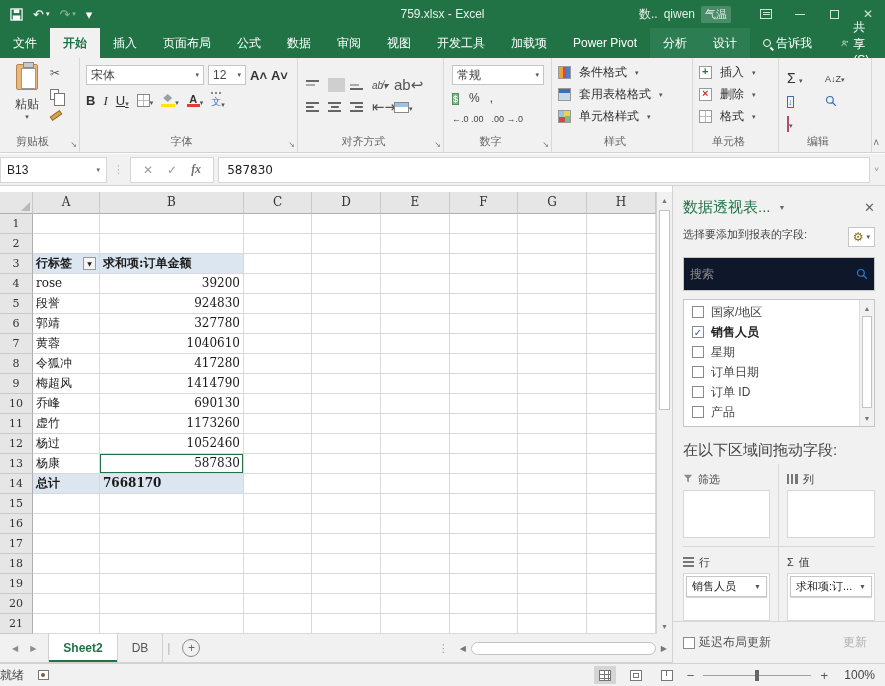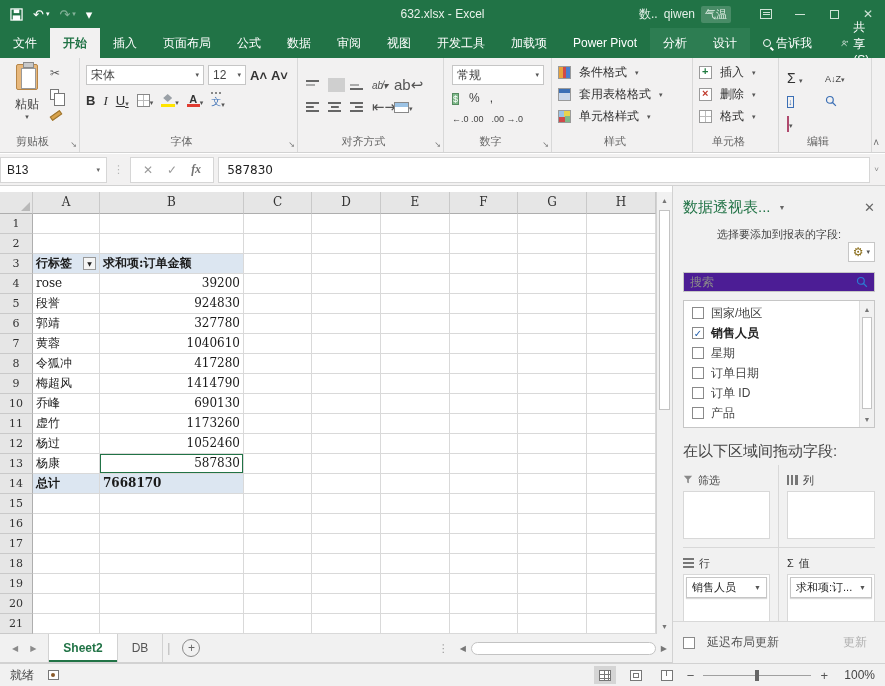--- a/index.html
+++ b/index.html
@@ -155,46 +155,46 @@
   .sheet-tab.active { background:#fff; color:#217346; font-weight:bold; box-shadow:inset 0 -2px 0 #217346; }
   .tab-sep { display:flex; align-items:center; color:#b5b5b5; padding:0 4px; }
   .add-sheet { width:18px; height:18px; border:1px solid #8b8b8b; border-radius:50%; color:#666; display:flex; align-items:center; justify-content:center; font-size:12px; align-self:center; margin-left:8px; }
   .hs-grip { margin-left:auto; display:flex; align-items:center; color:#9b9b9b; font-size:11px; padding:0 6px; }
   .hscroll { display:flex; align-items:center; }
   .hs-btn { color:#777; font-size:8px; padding:0 5px; }
   .hs-track { width:185px; height:13px; background:#fff; border:1px solid #c3c3c3; border-radius:7px; }
 
   
   #statusbar { left:0; top:663px; width:885px; height:23px; background:#f1f1f1; border-top:1px solid #d2d2d2; display:flex; align-items:center; font-size:12px; color:#444; }
-  #status-ready { padding-left:10px; }
+  #status-ready { }
   .macro-icon { width:11px; height:10px; border:1px solid #777; margin-left:14px; position:relative; background:#fff; }
   .macro-icon::after { content:""; position:absolute; left:2px; top:2px; width:4px; height:4px; border-radius:50%; background:#8a5a2a; }
   .sb-right { margin-left:auto; display:flex; align-items:center; gap:9px; padding-right:10px; }
   .view-btn { width:22px; height:18px; display:flex; align-items:center; justify-content:center; }
   .view-btn.on { background:#d5d5d5; }
   .vb-normal { width:12px; height:11px; background:linear-gradient(#777,#777) 0 3px/100% 1px no-repeat,linear-gradient(#777,#777) 0 7px/100% 1px no-repeat,linear-gradient(#777,#777) 4px 0/1px 100% no-repeat,linear-gradient(#777,#777) 8px 0/1px 100% no-repeat,#fff; border:1px solid #777; }
   .vb-layout { width:12px; height:11px; border:1px solid #777; background:#fff; position:relative; }
   .vb-layout::after { content:""; position:absolute; left:2px; top:2px; right:2px; bottom:2px; border:1px solid #777; }
   .vb-break { width:12px; height:11px; border:1px solid #777; background:linear-gradient(#777,#777) 50% 0/1px 60% no-repeat,#fff; }
   .zoom-minus,.zoom-plus { color:#555; font-size:13px; }
   .zoom-track { width:108px; height:1px; background:#a0a0a0; position:relative; }
   .zoom-thumb { position:absolute; left:52px; top:-5px; width:4px; height:11px; background:#666; }
   #zoom-level { width:38px; text-align:right; }
 
   
   #panel { left:672px; top:186px; width:213px; height:477px; background:#f1f1f1; border-left:1px solid #d2d2d2; font-size:12px; color:#444; }
   .p-title-row { display:flex; align-items:center; padding:12px 10px 4px 10px; }
   #panel-title { color:#217346; font-size:15px; white-space:nowrap; overflow:hidden; }
   .p-title-dd { font-size:7px; color:#666; margin-left:8px; }
   .p-close { margin-left:auto; color:#666; font-size:13px; }
-  .p-sub-row { display:flex; align-items:center; padding:6px 10px;flex-direction:column; }
+  .p-sub-row { display:flex; align-items:flex-start; padding:6px 10px; }
   #panel-subtitle { font-size:11px; }
   .gear-btn { margin-left:auto; background:#fff; border:1px solid #c6c6c6; height:20px; display:flex; align-items:center; gap:3px; padding:0 4px; color:#8a6d1a; }
   .gear-btn .dd { font-size:7px; color:#555; }
-  .search-box { margin:4px 10px 8px 10px; background:#4c1d95; border:1px solid #c6c6c6; height:20px; display:flex; align-items:center; padding:0 6px; }
+  .search-box { margin:4px 10px 8px 10px; background:#0f172a; border:1px solid #c6c6c6; height:34px; display:flex; align-items:center; padding:0 6px; }
   .search-box .ph { color:#8a8a8a; }
   .search-box svg { margin-left:auto; }
   #field-list { margin:0 10px; background:#fff; border:1px solid #c6c6c6; height:128px; position:relative; overflow:hidden; }
   .field-rows { position:absolute; left:0; top:2px; right:16px; }
   .field-item { display:flex; align-items:center; gap:7px; height:20px; padding-left:8px; }
   .cbx { width:12px; height:12px; border:1px solid #8a8a8a; background:#fff; flex:0 0 auto; font-size:10px; line-height:11px; text-align:center; color:#1f5caa; }
   .field-item.checked .flabel { font-weight:bold; color:#222; }
   .flist-scroll { position:absolute; right:0; top:0; width:15px; height:100%; background:#f1f1f1; border-left:1px solid #ddd; }
   .flist-scroll .up { position:absolute; top:0; left:0; right:0; }
   .flist-scroll .down { position:absolute; bottom:0; left:0; right:0; }
@@ -205,21 +205,21 @@
   .qcell.left { border-right:1px solid #d8d8d8; padding-right:8px; }
   .qcell.right { padding-left:8px; }
   .q-head { display:flex; align-items:center; gap:5px; height:18px; color:#444; font-size:11px; }
   .q-box { background:#fff; border:1px solid #d8d8d8; height:48px; margin-top:2px; padding:2px; }
   .quad2 .qcell { border-top:1px solid #d8d8d8; }
   .pill { background:#fff; border:1px solid #c6c6c6; box-shadow:0 1px 1px rgba(0,0,0,.15); height:21px; display:flex; align-items:center; padding:0 5px; font-size:11px; color:#222; white-space:nowrap; }
   .pill .dd { margin-left:auto; font-size:7px; color:#555; }
   .cols-icon { width:11px; height:10px; background:linear-gradient(90deg,#777 0 2px,transparent 2px 4px,#777 4px 6px,transparent 6px 8px,#777 8px 10px); }
   .rows-icon { width:11px; height:10px; background:linear-gradient(#777 0 2px,transparent 2px 4px,#777 4px 6px,transparent 6px 8px,#777 8px 10px); }
   .panel-bottom { position:absolute; left:0; bottom:0; width:100%; border-top:1px solid #d8d8d8; display:flex; align-items:center; padding:10px 10px; background:#f1f1f1; }
-  .defer-label { margin-left:12px; font-size:12px; color:#555; }
+  .defer-label { margin-left:4px; font-size:12px; color:#555; }
   #update-btn { margin-left:auto; color:#b0b0b0; padding:2px 8px; }
 
   .funnel { width:10px; height:10px; }
 </style>
 </head>
 <body>
 
 <div id="app">
 
   <div id="titlebar" class="abs">
@@ -228,21 +228,21 @@
         <svg width="13" height="13" viewBox="0 0 14 14">
             <rect x="1" y="1" width="12" height="12" fill="none" stroke="#fff" stroke-width="1.3"></rect>
             <rect x="4" y="1.5" width="6" height="4" fill="#fff"></rect>
             <rect x="3" y="8" width="8" height="5" fill="#fff"></rect>
           </svg>
       </span>
       <span class="qbtn">↶<span class="tiny-arrow">▾</span></span>
       <span class="qbtn dim">↷<span class="tiny-arrow">▾</span></span>
       <span class="qbtn">▾</span>
     </div>
-    <div id="title-text">632.xlsx - Excel</div>
+    <div id="title-text">759.xlsx - Excel</div>
     <div class="tb-right">
       <div class="tb-user">
         <span>数..</span>
         <span>qiwen</span>
         <span class="user-badge">气温</span>
       </div>
       <div class="winbtn">
           <span class="ribbon-display-icon"></span>
         </div>
       <div class="winbtn">

